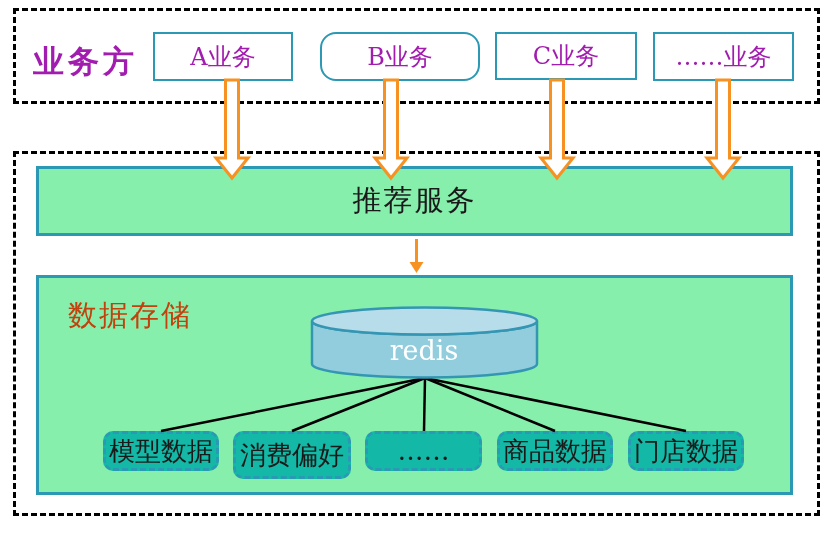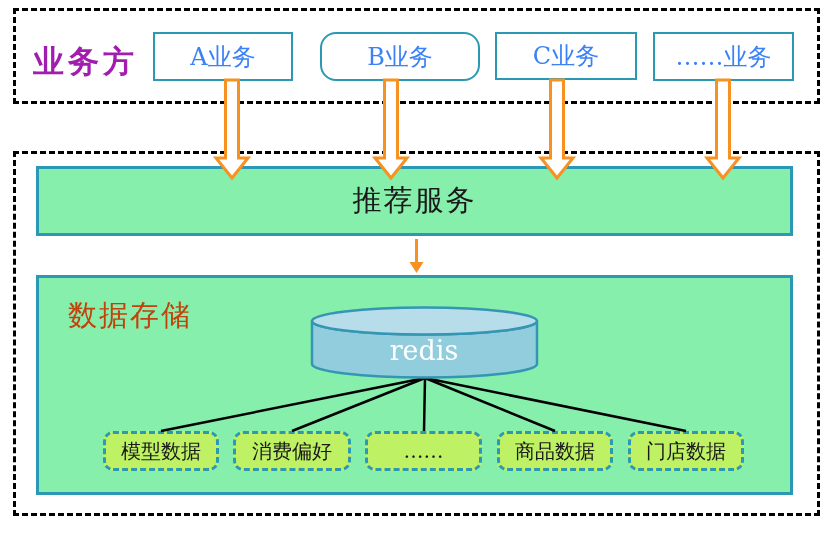--- a/index.html
+++ b/index.html
@@ -11,33 +11,33 @@
   .dashed-section{
     border:3px dashed #000000;background:transparent;
   }
   .teal-box{
     border:3px solid #2b99b4;background:#86efac;
     display:flex;align-items:center;justify-content:center;
   }
   .biz-box{
     border:2.5px solid #2b99b4;background:#ffffff;
     display:flex;align-items:center;justify-content:center;
-    font-size:24px;color:#3b82f6;
+    font-size:24px;color:#a21caf;
   }
   .section-label{
     font-weight:bold;font-size:31px;color:#a21caf;letter-spacing:4px;
   }
   .service-label{font-size:29px;color:#1a1a1a;letter-spacing:2px;}
   .storage-label{
     position:absolute;left:68px;top:296px;font-size:29px;color:#c2410c;letter-spacing:2px;
   }
   .data-box{
-    border:3px dashed #2b99b4;border-radius:10px;background:#bef264;
+    border:3px dashed #2b99b4;border-radius:10px;background:#14b8a6;
     display:flex;align-items:center;justify-content:center;
-    font-size:20px;color:#1a1a1a;
+    font-size:26px;color:#1a1a1a;
   }
   .overlay-svg{
     position:absolute;left:0;top:0;width:836px;height:534px;
     pointer-events:none;z-index:10;
   }
   .redis-text{
     font-family:"DejaVu Serif","Liberation Serif",serif;
     font-size:27px;fill:#ffffff;
   }
 </style>
@@ -58,21 +58,21 @@
   <div class="abs dashed-section" style="left:13px;top:151px;width:807px;height:365px;"></div>
 
   <div class="abs teal-box" style="left:36px;top:166px;width:757px;height:70px;">
     <span class="service-label">推荐服务</span>
   </div>
 
   <div class="abs teal-box" style="left:36px;top:275px;width:757px;height:220px;justify-content:flex-start;align-items:flex-start;"></div>
   <div class="storage-label">数据存储</div>
 
   <div class="abs data-box" style="left:103px;top:431px;width:116px;height:40px;">模型数据</div>
-  <div class="abs data-box" style="left:233px;top:431px;width:118px;height:40px;">消费偏好</div>
+  <div class="abs data-box" style="left:233px;top:431px;width:118px;height:48px;">消费偏好</div>
   <div class="abs data-box" style="left:365px;top:431px;width:117px;height:40px;">……</div>
   <div class="abs data-box" style="left:628px;top:431px;width:116px;height:40px;">门店数据</div>
   <div class="abs data-box" style="left:497px;top:431px;width:116px;height:40px;">商品数据</div>
 
   <svg class="overlay-svg" viewBox="0 0 836 534">
 
     <g fill="#ffffff" stroke="#f79122" stroke-width="3" stroke-linejoin="miter">
       <polygon points="225.5,80 238.5,80 238.5,158 248,158 232,178 216,158 225.5,158"></polygon>
       <polygon points="384.5,80 397.5,80 397.5,158 407,158 391,178 375,158 384.5,158"></polygon>
       <polygon points="550.5,80 563.5,80 563.5,158 573,158 557,178 541,158 550.5,158"></polygon>

